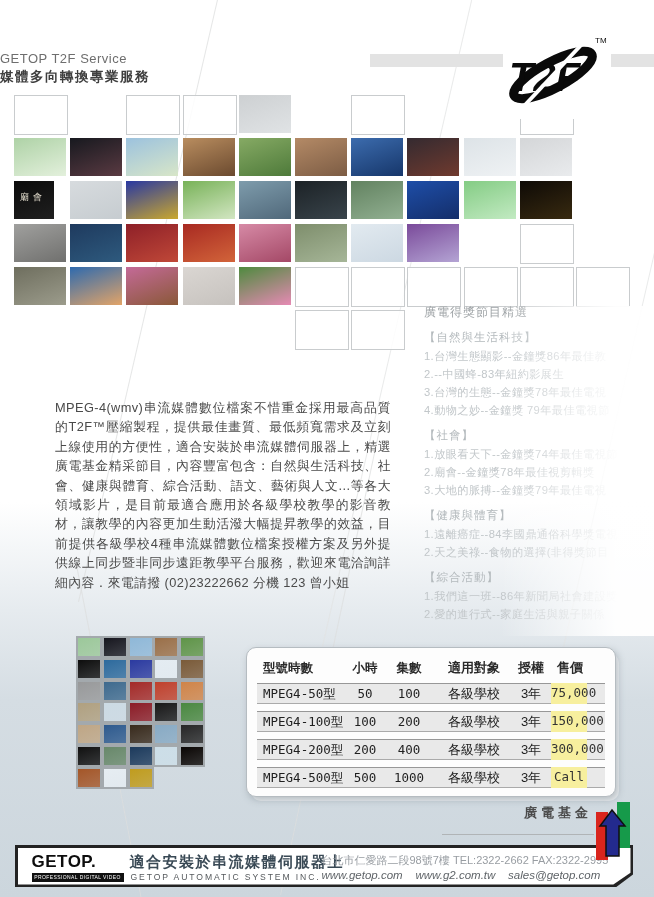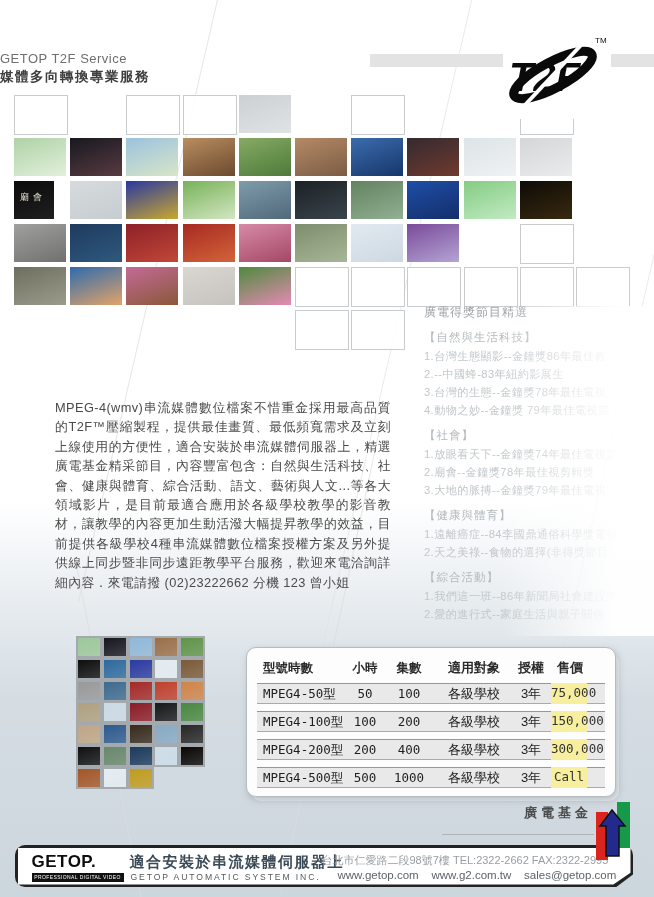--- a/index.html
+++ b/index.html
@@ -49,32 +49,32 @@
   .c5{left:294px;width:36px;text-align:center;}
   .prow .c5{top:-1px;bottom:-1px;background:#f7ef9e;font-family:"DejaVu Sans Mono",monospace;font-size:12.5px;color:#333;}
   .phead .c5{left:294px;width:56px;text-align:left;padding-left:6px;}
   
   .fund-line{position:absolute;left:442px;top:834px;width:152px;height:1px;background:#b0b4b6;z-index:2;}
   .fund-label{position:absolute;left:524px;top:804px;font-size:13px;font-weight:bold;color:#4a4a4a;letter-spacing:4px;z-index:2;}
   .fund-logo{position:absolute;left:593px;top:800px;z-index:5;}
   
   .footer-out{position:absolute;left:15px;top:845px;width:618px;height:42px;background:#232323;z-index:3;
               -webkit-clip-path:polygon(0 0,100% 0,100% 70%,97.3% 100%,0 100%);
-              clip-path:polygon(0 0,100% 0,100% 70%,97.3% 100%,0 100%);border-radius:10px;}
+              clip-path:polygon(0 0,100% 0,100% 70%,97.3% 100%,0 100%);}
   .footer-in{position:absolute;left:2.5px;top:2.5px;right:2.5px;bottom:2.5px;background:#ffffff;
              -webkit-clip-path:polygon(0 0,100% 0,100% 68%,97.2% 100%,0 100%);
              clip-path:polygon(0 0,100% 0,100% 68%,97.2% 100%,0 100%);}
   .glogo{position:absolute;left:14px;top:4px;width:94px;}
   .glogo .gt{font-size:17px;font-weight:900;color:#0d0d0d;letter-spacing:.5px;font-family:"Liberation Sans",sans-serif;}
   .glogo .gbar{margin-top:1px;background:#111;color:#fff;font-size:5px;letter-spacing:.4px;text-align:center;
                width:92px;height:9px;line-height:9px;white-space:nowrap;overflow:hidden;}
   .company-zh{position:absolute;left:112px;top:5px;font-size:15px;font-weight:bold;color:#394955;letter-spacing:1.5px;}
   .company-en{position:absolute;left:113px;top:24px;font-size:8.6px;color:#55595c;letter-spacing:1.9px;}
   .addr1{position:absolute;left:304px;top:5px;font-size:11px;color:#989da2;white-space:pre;}
-  .addr2{position:absolute;left:320px;top:21px;font-size:11.5px;color:#5f6468;white-space:pre;}
+  .addr2{position:absolute;left:304px;top:21px;font-size:11.5px;color:#5f6468;white-space:pre;font-style:italic;}
 </style>
 </head>
 <body>
 
 <div class="page">
 
   <div class="diag" style="left:150px;top:-30px;height:640px;transform:rotate(13deg);"></div>
   <div class="diag alt" style="left:395px;top:-20px;height:700px;transform:rotate(13deg);"></div>
   <div class="diag alt" style="left:620px;top:120px;height:560px;transform:rotate(13deg);"></div>
   <div class="diag" style="left:330px;top:420px;height:480px;transform:rotate(12deg);"></div>

